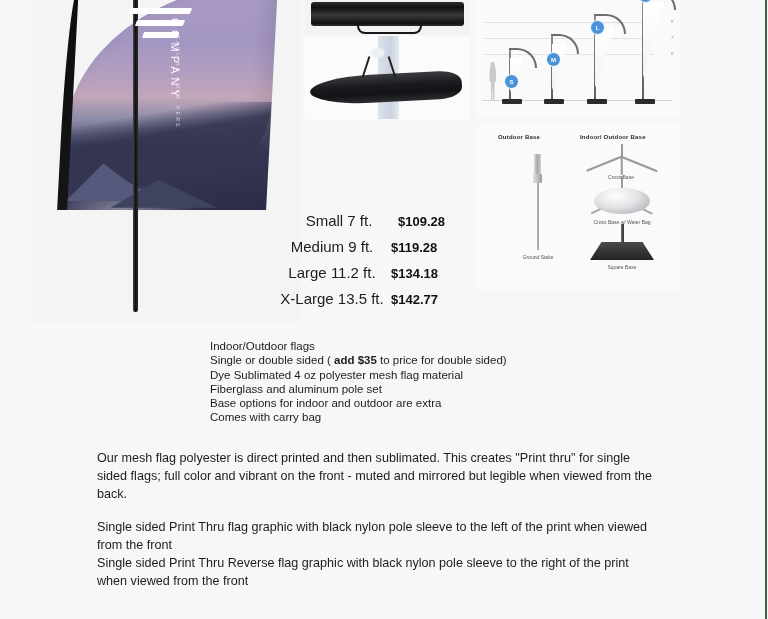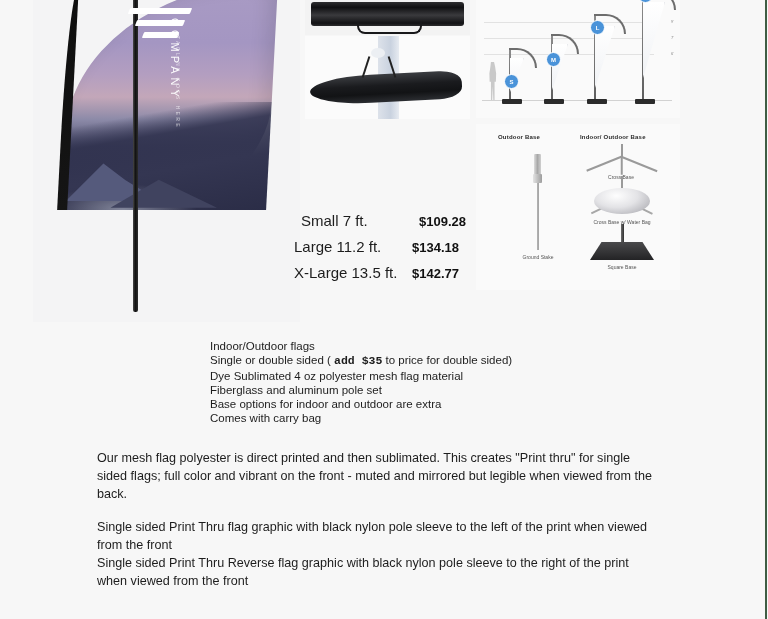--- a/index.html
+++ b/index.html
@@ -252,22 +252,23 @@
     clip-path: polygon(18% 0, 82% 0, 100% 100%, 0 100%);
   }
   .sq-stem {
     position:absolute; left: 145px; top: 100px; width: 3px; height: 20px;
     background: linear-gradient(to right,#6d6d6d,#2f2f2f);
   }
 
   
   .pricing {
     position: absolute;
-    left: 294px; top: 212px;
+    left: 273px; top: 212px;
     width: 200px;
+    text-align: center;
   }
   .price-row {
     display: flex; align-items: baseline;
     height: 26px;
   }
   .price-size {
     width: 118px;
     font-size: 15px;
     color: #1d1d1d;
     white-space: nowrap;
@@ -281,21 +282,21 @@
 
   
   .specs {
     position: absolute;
     left: 210px; top: 339px;
     font-size: 11.5px;
     line-height: 14.3px;
     color: #1d1d1d;
   }
   .specs div { white-space: nowrap; }
-  .specs b { font-weight: bold; font-family: Liberation Mono, monospace; }
+  .specs b { font-weight: bold; }
 
   
   .copy {
     position: absolute;
     left: 97px; top: 449px;
     width: 565px;
     font-size: 12.6px;
     line-height: 18px;
     color: #1d1d1d;
   }
@@ -412,20 +413,24 @@
       <div class="bs-label" style="left:114px; top:140px; width:64px">Square Base</div>
     </div>
   </div>
 
   <div class="pricing">
     <div class="price-row">
       <span class="price-size" style="padding-left:7px">Small 7 ft.</span>
       <span class="price-amt">$109.28</span>
     </div>
     <div class="price-row">
+      <span class="price-size">Medium 9 ft.</span>
+      <span class="price-amt">$119.28</span>
+    </div>
+    <div class="price-row">
       <span class="price-size">Large 11.2 ft.</span>
       <span class="price-amt">$134.18</span>
     </div>
     <div class="price-row">
       <span class="price-size">X-Large 13.5 ft.</span>
       <span class="price-amt">$142.77</span>
     </div>
   </div>
 
   <div class="specs">

